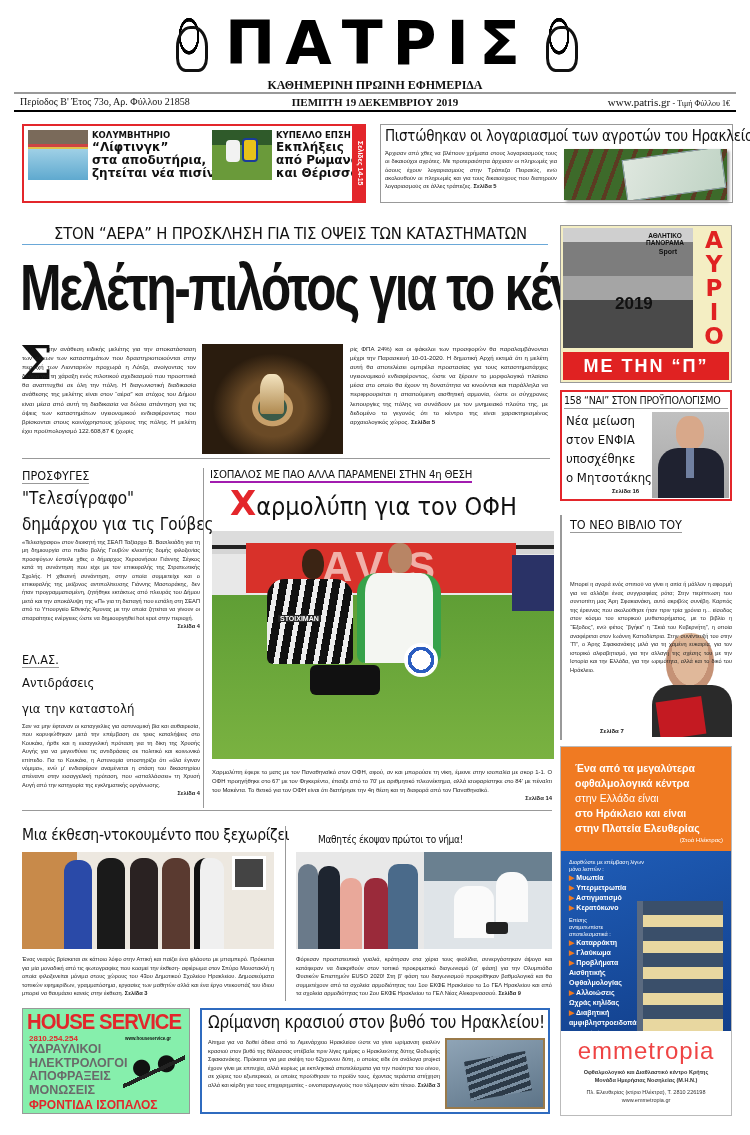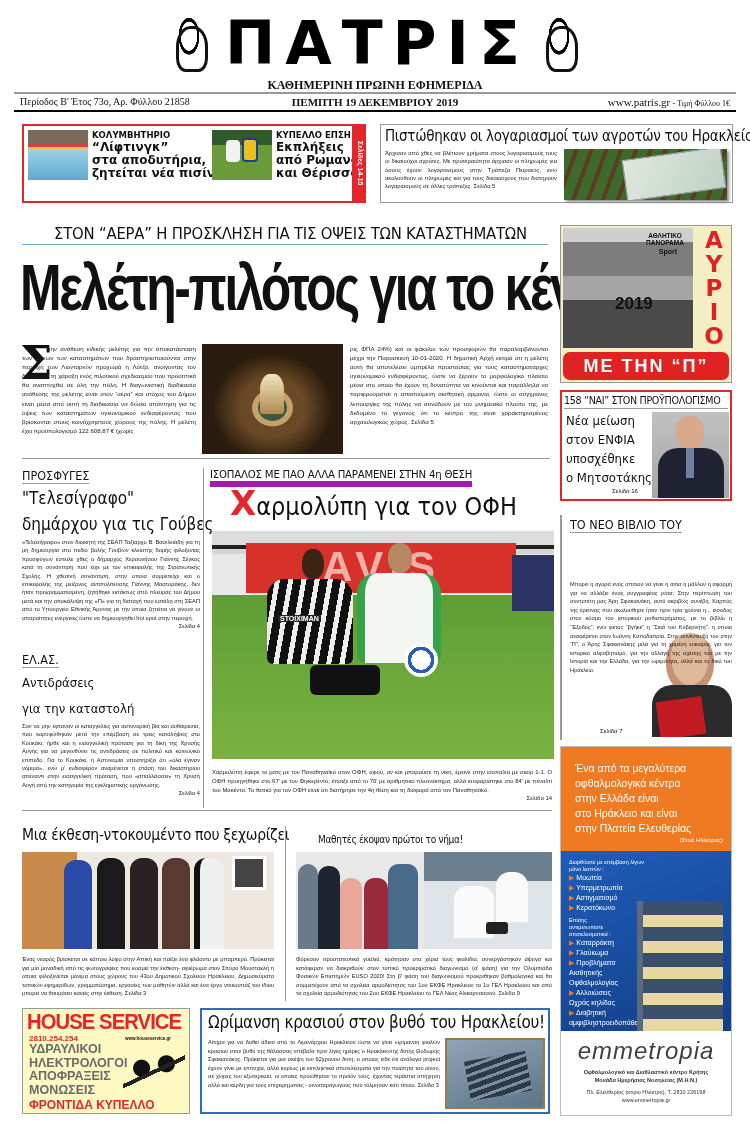--- a/index.html
+++ b/index.html
@@ -13,21 +13,21 @@
 .infoline{top:96px;font-family:"Liberation Serif",serif;font-size:10px}
 .rule-black{left:14px;width:722px;top:110px;height:2px;background:#000}
 .promo{left:22px;top:124px;width:344px;height:79px;border:2px solid #e3262b;background:#fff}
 .promo .vtab{position:absolute;right:0;top:0;width:12px;height:75px;background:#e3262b;color:#fff;font-size:7px;font-weight:bold;writing-mode:vertical-rl;text-align:center}
 .thumb{position:absolute}
 .ptxt{position:absolute;font-family:"DejaVu Sans",sans-serif;font-weight:bold;color:#111;line-height:13px}
 .boxgray{border:1px solid #999}
 .secthead{font-family:"DejaVu Sans Condensed","DejaVu Sans",sans-serif;color:#111}
 .small{font-size:6.4px;line-height:9.2px;color:#222;text-align:justify}
 .photo{position:absolute;overflow:hidden}
-.sel{font-weight:normal}
+.sel{font-weight:bold}
 </style>
 </head>
 <body>
 
 <div class="abs portrait" style="left:170px;"></div>
 <div class="abs masthead-title">ΠΑΤΡΙΣ</div>
 <div class="abs portrait" style="left:540px;"></div>
 <div class="abs subtitle">ΚΑΘΗΜΕΡΙΝΗ ΠΡΩΙΝΗ ΕΦΗΜΕΡΙΔΑ</div>
 <div class="abs rule-gray"></div>
 <div class="abs infoline" style="left:20px;">Περίοδος Β' Έτος 73ο, Αρ. Φύλλου 21858</div>
@@ -85,21 +85,21 @@
     <div style="position:absolute;right:16px;top:20px;font-size:7px;font-weight:bold;">Sport</div>
     <div style="position:absolute;left:52px;top:66px;font-size:17px;font-weight:bold;color:#111;">2019</div>
   </div>
   <div class="abs" style="left:136px;top:2px;width:34px;text-align:center;color:#e02222;font-weight:bold;font-size:23px;line-height:24px;font-family:'DejaVu Sans',sans-serif;">
     <div>Α</div>
       <div>Υ</div>
       <div>Ρ</div>
       <div>Ι</div>
       <div>Ο</div>
   </div>
-  <div class="abs" style="left:2px;top:126px;width:166px;height:28px;background:#e02222;color:#fff;text-align:center;font-weight:bold;font-size:18px;line-height:28px;letter-spacing:2px;border-radius:7px;">ΜΕ ΤΗΝ “Π”</div>
+  <div class="abs" style="left:2px;top:126px;width:166px;height:28px;background:#e02222;color:#fff;text-align:center;font-weight:bold;font-size:18px;line-height:28px;letter-spacing:2px;">ΜΕ ΤΗΝ “Π”</div>
 </div>
 
 <div class="abs" style="left:560px;top:390px;width:172px;height:111px;border:2px solid #e3262b;">
   <div class="abs secthead" style="left:2px;top:2px;font-size:10.6px;white-space:nowrap;letter-spacing:-.3px;">158 “ΝΑΙ” ΣΤΟΝ ΠΡΟΫΠΟΛΟΓΙΣΜΟ</div>
   <div class="abs" style="left:2px;top:16px;width:164px;height:1px;background:#999;"></div>
   <div class="abs secthead" style="left:4px;top:19px;font-size:13px;line-height:19px;">
     <div>Νέα μείωση</div>
       <div>στον ΕΝΦΙΑ</div>
       <div>υποσχέθηκε</div>
       <div>ο Μητσοτάκης</div>
@@ -124,21 +124,21 @@
 <div class="abs secthead" style="left:22px;top:652px;font-size:12.5px;border-bottom:1px solid #999;">ΕΛ.ΑΣ.</div>
 <div class="abs secthead" style="left:22px;top:670px;font-size:13px;line-height:26px;white-space:nowrap;">
   <div>Αντιδράσεις</div>
     <div>για την καταστολή</div>
 </div>
 <div class="abs small" style="left:22px;top:722px;width:178px;font-size:5.7px;line-height:8.4px;">
   <span>Σαν να μην έφταναν οι καταγγελίες για αστυνομική βία και αυθαιρεσία, που κορυφώθηκαν μετά την επέμβαση σε τρεις καταλήψεις στο Κουκάκι, ήρθε και η εισαγγελική πρόταση για τη δίκη της Χρυσής Αυγής για να μεγενθύνει τις αντιδράσεις σε πολιτικό και κοινωνικό επίπεδο. Για το Κουκάκι, η Αστυνομία υποστηρίζει ότι «όλα έγιναν νόμιμα», ενώ μ' ενδιαφέρον αναμένεται η στάση του δικαστηρίου απέναντι στην εισαγγελική πρόταση, που «απαλλάσσει» τη Χρυσή Αυγή από την κατηγορία της εγκληματικής οργάνωσης.</span><div class="sel" style="text-align:right;">Σελίδα 4</div>
 </div>
 <div class="abs" style="left:203px;top:468px;width:1px;height:340px;background:#999;"></div>
 
-<div class="abs secthead" style="left:210px;top:468px;font-size:11.3px;white-space:nowrap;border-bottom:6px solid #a21caf;letter-spacing:-.2px;">ΙΣΟΠΑΛΟΣ ΜΕ ΠΑΟ ΑΛΛΑ ΠΑΡΑΜΕΝΕΙ ΣΤΗΝ 4η ΘΕΣΗ</div>
+<div class="abs secthead" style="left:210px;top:468px;font-size:11.3px;white-space:nowrap;border-bottom:2px solid #a21caf;letter-spacing:-.2px;">ΙΣΟΠΑΛΟΣ ΜΕ ΠΑΟ ΑΛΛΑ ΠΑΡΑΜΕΝΕΙ ΣΤΗΝ 4η ΘΕΣΗ</div>
 <div class="abs" style="left:230px;top:483px;white-space:nowrap;">
   <span style="color:#e3262b;font-weight:bold;font-size:34px;font-family:'DejaVu Sans',sans-serif;">Χ</span><span class="secthead" style="font-size:25px;">αρμολύπη για τον ΟΦΗ</span>
 </div>
 <div class="abs photo" style="left:212px;top:531px;width:342px;height:228px;background:linear-gradient(#dcdcdc 0 6%,#222 6% 8%,#d5d5d5 8% 10%,#e8e8e8 10% 28%,#5f9e35 28%,#7ab241 100%);">
   <div style="position:absolute;left:34px;top:12px;width:270px;height:50px;background:#d8312a;"></div>
   <div style="position:absolute;left:110px;top:12px;font-size:42px;font-weight:bold;color:#f0b0a8;letter-spacing:6px;">AVIS</div>
   <div style="position:absolute;left:300px;top:24px;width:42px;height:56px;background:#2a3266;"></div>
   <div style="position:absolute;left:55px;top:48px;width:86px;height:85px;background:repeating-linear-gradient(100deg,#111 0 8px,#eee 8px 13px);border-radius:18px 18px 6px 6px;"></div>
   <div style="position:absolute;left:66px;top:84px;font-size:7px;color:#fff;font-weight:bold;background:#222;padding:0 2px;">STOIXIMAN</div>
   <div style="position:absolute;left:98px;top:134px;width:70px;height:30px;background:#111;border-radius:6px;"></div>
@@ -183,21 +183,21 @@
     <div class="sel"><span style="color:#f07a22">▶ </span><span>Κερατόκωνο</span></div>
     <div style="font-size:5.5px;line-height:7px;width:50px;margin-top:4px;">Επίσης αντιμετωπίστε αποτελεσματικά :</div>
     <div class="sel"><span style="color:#f07a22">▶ </span><span>Καταρράκτη</span></div>
     <div class="sel"><span style="color:#f07a22">▶ </span><span>Γλαύκωμα</span></div>
     <div class="sel" style="width:62px;"><span style="color:#f07a22">▶ </span><span>Προβλήματα Αισθητικής Οφθαλμολογίας</span></div>
     <div class="sel" style="width:62px;"><span style="color:#f07a22">▶ </span><span>Αλλοιώσεις Ωχράς κηλίδας</span></div>
     <div class="sel" style="width:62px;"><span style="color:#f07a22">▶ </span><span>Διαβητική αμφιβληστροειδοπάθεια</span></div>
     <div style="font-size:5.5px;">και πολλές άλλες</div>
     <div style="position:absolute;left:76px;top:50px;width:86px;height:130px;background:repeating-linear-gradient(#3a4f6a 0 14px,#e8d7a0 14px 26px);border-left:6px solid #5a6a80;"></div>
   </div>
-  <div class="abs" style="left:0;top:290px;width:170px;text-align:center;font-size:24px;letter-spacing:1px;color:#404040;font-style:italic;">emmetropia</div>
+  <div class="abs" style="left:0;top:290px;width:170px;text-align:center;font-size:24px;letter-spacing:1px;color:#ef4444;">emmetropia</div>
   <div class="abs" style="left:0;top:322px;width:170px;text-align:center;font-size:5.5px;line-height:7.5px;color:#333;font-weight:bold;">
     <div>Οφθαλμολογικό και Διαθλαστικό κέντρο Κρήτης</div>
       <div>Μονάδα Ημερήσιας Νοσηλείας (Μ.Η.Ν.)</div>
   </div>
   <div class="abs" style="left:0;top:342px;width:170px;text-align:center;font-size:5.5px;line-height:7.5px;color:#333;">
     <div>Πλ. Ελευθερίας (κτίριο Ηλέκτρα), Τ. 2810 226198</div>
       <div>www.emmetropia.gr</div>
   </div>
 </div>
 
@@ -225,32 +225,32 @@
 </div>
 <div class="abs photo" style="left:424px;top:852px;width:128px;height:97px;background:linear-gradient(#6a8090 0 30%,#dfe4e8 30%);">
   <div style="position:absolute;left:30px;top:34px;width:40px;height:52px;background:#fafafa;border-radius:14px 14px 0 0;"></div>
   <div style="position:absolute;left:72px;top:20px;width:32px;height:50px;background:#fafafa;border-radius:14px 14px 0 0;"></div>
   <div style="position:absolute;left:62px;top:70px;width:22px;height:12px;background:#222;border-radius:3px;"></div>
 </div>
 <div class="abs small" style="left:296px;top:955px;width:256px;font-size:5.7px;line-height:8.6px;">
   <span>Φόρεσαν προστατευτικά γυαλιά, κράτησαν στα χέρια τους φιαλίδια, συνεργάστηκαν άψογα και κατάφεραν να διακριθούν στον τοπικό προκριματικό διαγωνισμό (α' φάση) για την Ολυμπιάδα Φυσικών Επιστημών EUSO 2020! Στη β' φάση του διαγωνισμού προκρίθηκαν βαθμολογικά και θα συμμετέχουν από τα σχολεία αρμοδιότητας του 1ου ΕΚΦΕ Ηρακλείου το 1ο ΓΕΛ Ηρακλείου και από τα σχολεία αρμοδιότητας του 2ου ΕΚΦΕ Ηρακλείου το ΓΕΛ Νέας Αλικαρνασσού.</span> <span class="sel">Σελίδα 9</span>
 </div>
 
-<div class="abs" style="left:22px;top:1008px;width:168px;height:106px;border:1px solid #999;background:#fef9c3;">
+<div class="abs" style="left:22px;top:1008px;width:168px;height:106px;border:1px solid #999;background:#86efac;">
   <div class="abs" style="left:4px;top:0;font-size:22px;font-weight:bold;color:#e3262b;white-space:nowrap;letter-spacing:-1px;transform:scaleX(.92);transform-origin:left;">HOUSE SERVICE</div>
   <div class="abs" style="left:6px;top:25px;font-size:8px;font-weight:bold;color:#e3262b;">2810.254.254</div>
   <div class="abs" style="left:102px;top:27px;font-size:4.5px;font-weight:bold;">www.houseservice.gr</div>
   <div class="abs" style="left:6px;top:34px;font-size:12.5px;line-height:13.5px;font-weight:bold;color:#6a6a6a;">
     <div>ΥΔΡΑΥΛΙΚΟΙ</div>
       <div>ΗΛΕΚΤΡΟΛΟΓΟΙ</div>
       <div>ΑΠΟΦΡΑΞΕΙΣ</div>
       <div>ΜΟΝΩΣΕΙΣ</div>
   </div>
   <div class="abs" style="left:100px;top:46px;width:62px;height:44px;background:linear-gradient(155deg,transparent 0 40%,#222 40% 46%,transparent 46%),radial-gradient(circle at 30% 30%,#111 0 8px,transparent 9px),radial-gradient(circle at 70% 20%,#111 0 8px,transparent 9px);"></div>
-  <div class="abs" style="left:6px;top:89px;font-size:12px;font-weight:bold;color:#e3262b;white-space:nowrap;">ΦΡΟΝΤΙΔΑ ΚΥΠΕΛΛΟ</div>
+  <div class="abs" style="left:6px;top:89px;font-size:12px;font-weight:bold;color:#e3262b;white-space:nowrap;">ΦΡΟΝΤΙΔΑ ΙΣΟΠΑΛΟΣ</div>
 </div>
 
 <div class="abs" style="left:200px;top:1008px;width:350px;height:106px;border:2px solid #2f6bbf;">
   <div class="abs secthead" style="left:6px;top:2px;font-size:17px;white-space:nowrap;letter-spacing:-.3px;">Ωρίμανση κρασιού στον βυθό του Ηρακλείου!</div>
   <div class="abs small" style="left:6px;top:28px;width:232px;font-size:5.6px;line-height:8.6px;">
     <span>Αίτημα για να δοθεί άδεια από το Λιμενάρχειο Ηρακλείου ώστε να γίνει ωρίμανση φιαλών κρασιού στον βυθό της θάλασσας υπέβαλε πριν λίγες ημέρες ο Ηρακλειώτης δύτης Θοδωρής Σφακιανάκης. Πρόκειται για μια σκέψη του 62χρονου δύτη, ο οποίος είδε ότι ανάλογα project έχουν γίνει με επιτυχία, αλλά κυρίως με εκπληκτικά αποτελέσματα για την ποιότητα του οίνου, σε χώρες του εξωτερικού, οι οποίες προώθησαν το προϊόν τους, έχοντας τεράστια απήχηση αλλά και κέρδη για τους επιχειρηματίες - οινοπαραγωγούς που τόλμησαν κάτι τέτοιο.</span> <span class="sel">Σελίδα 3</span>
   </div>
   <div class="abs photo" style="left:243px;top:28px;width:100px;height:71px;background:linear-gradient(160deg,#8fa4b6,#5d7488);border:2px solid #9a7a4a;">
     <div style="position:absolute;left:20px;top:16px;width:62px;height:40px;background:repeating-linear-gradient(170deg,#2c3a48 0 5px,#7a8ea0 5px 8px);transform:rotate(-10deg);"></div>
   </div>

